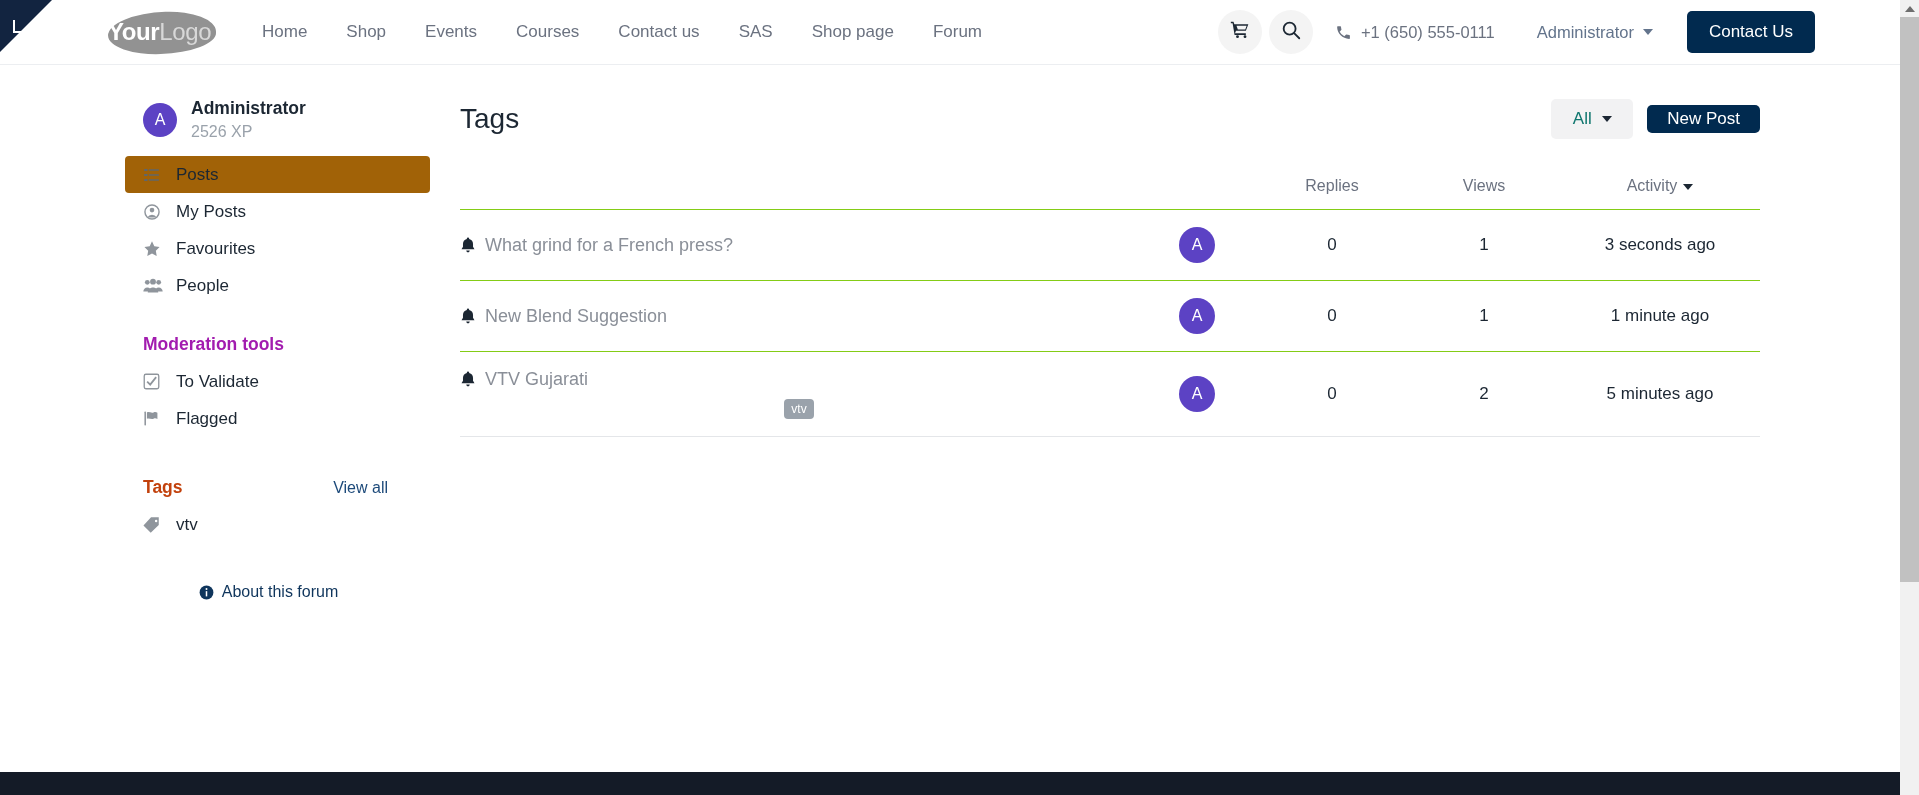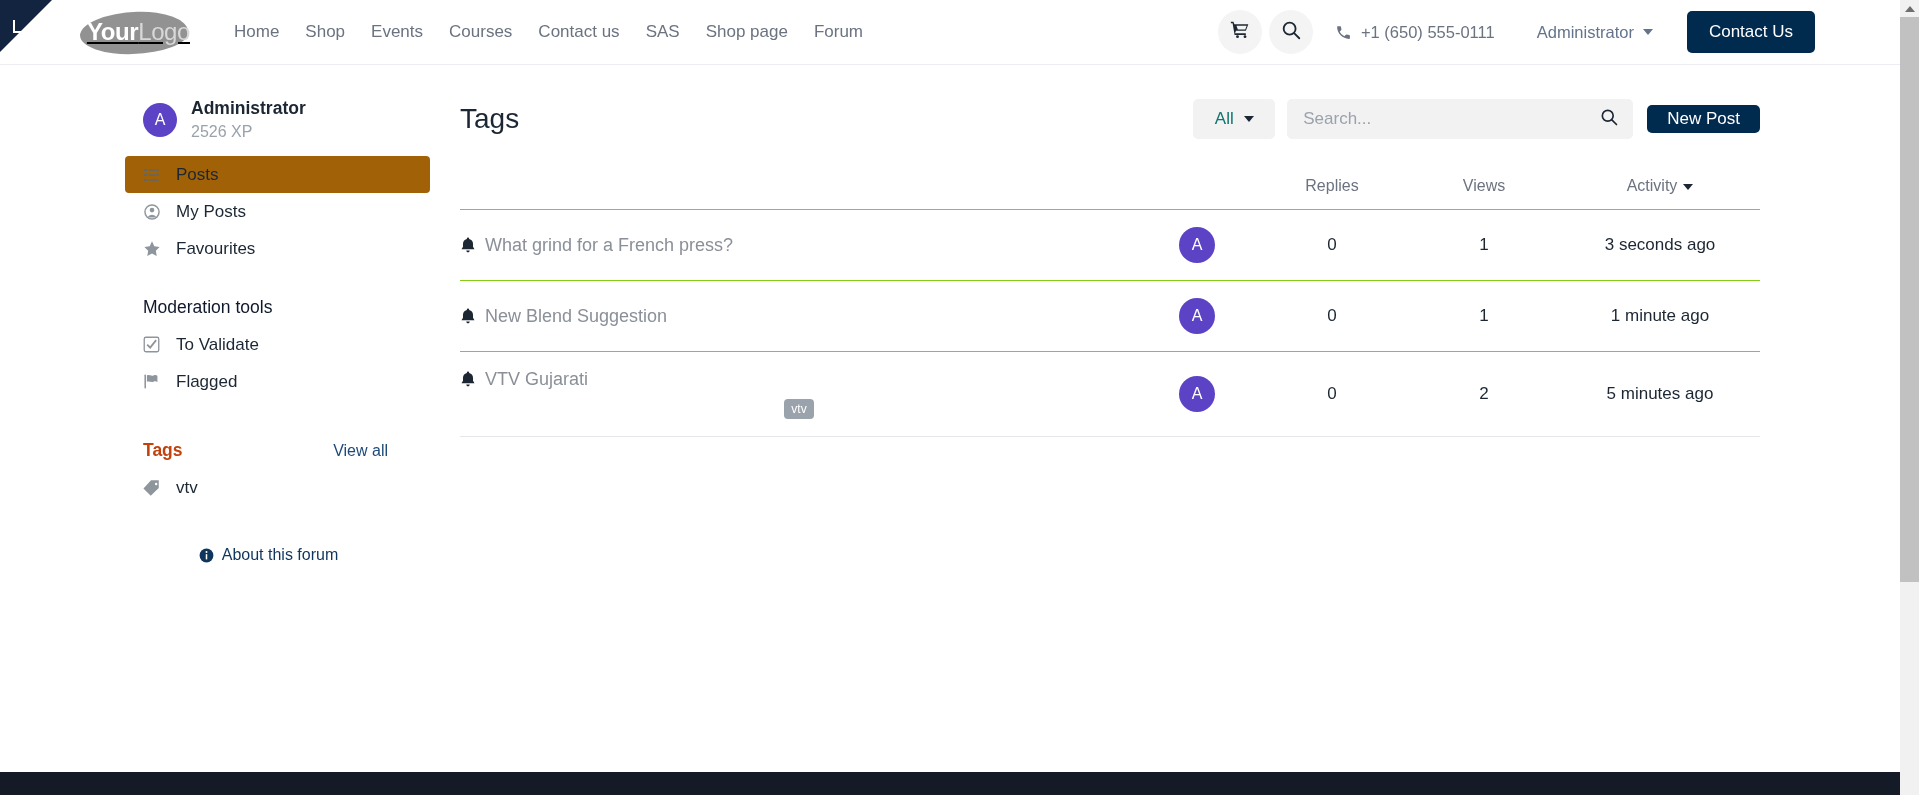--- a/index.html
+++ b/index.html
@@ -41,24 +41,24 @@
   .header {
     position: relative;
     height: 65px;
     background: #ffffff;
     border-bottom: 1px solid #eceef1;
     display: flex; align-items: center;
     padding: 0 0 0 0;
     z-index: 20;
   }
   .logo {
-    margin-left: 80px;
+    margin-left: 108px;
     width: 110px; height: 48px;
     position: relative;
-    display: flex; align-items: center; justify-content: flex-end; text-decoration: underline;
+    display: flex; align-items: center; justify-content: flex-start;
   }
   .logo-blob {
     position: absolute; left: 0; top: 4px;
     width: 108px; height: 42px;
     background: #929292;
     border-radius: 56% 48% 54% 50% / 54% 52% 48% 50%;
     transform: rotate(-2deg);
   }
   .logo-text {
     position: relative;
@@ -66,21 +66,21 @@
     letter-spacing: -0.4px;
     z-index: 2;
     white-space: nowrap;
   }
   .logo-text .b { font-weight: bold; color: #ffffff; }
   .logo-text .l { font-weight: 300; color: #d8d8d8; }
 
   .nav {
     display: flex; align-items: center;
     margin-left: 31px;
-    gap: 0px;
+    gap: 13px;
   }
   .nav a {
     font-size: 17px;
     color: #6b7280;
     text-decoration: none;
     padding: 6px 13px;
     white-space: nowrap;
   }
 
   .header-right {
@@ -177,21 +177,21 @@
     cursor: pointer;
   }
   .side-item.active { background: #a16207; }
   .side-ico {
     width: 22px; flex: 0 0 22px;
     display: flex; align-items: center; justify-content: flex-start;
     color: #8f959c;
     margin-right: 11px;
   }
   .side-head {
-    font-size: 17.5px; font-weight: normal; color: #0f172a;
+    font-size: 17.5px; font-weight: bold; color: #a21caf;
     padding-left: 18px;
     margin-top: 30px; margin-bottom: 8px;
   }
   .tags-head {
     display: flex; align-items: baseline;
     padding-left: 18px; padding-right: 42px;
     margin-top: 40px; margin-bottom: 8px;
   }
   .tags-head .t { font-size: 17.5px; font-weight: bold; color: #c2410c; }
   .tags-head .v {
@@ -434,20 +434,33 @@
             <span>My Posts</span>
           </li>
           <li class="side-item">
             <span class="side-ico">
               <svg width="18" height="18" viewBox="0 0 24 24" fill="#8f959c">
                 <path d="M12 1.8l3.1 6.5 7 1-5 5 1.2 7.1L12 18l-6.3 3.4L6.9 14.3l-5-5 7-1z"></path>
               </svg>
             </span>
             <span>Favourites</span>
           </li>
+          <li class="side-item">
+            <span class="side-ico">
+              <svg width="20" height="16" viewBox="0 0 26 20" fill="#8f959c">
+                <circle cx="5.6" cy="5.2" r="3.1"></circle>
+                  <circle cx="20.4" cy="5.2" r="3.1"></circle>
+                <circle cx="13" cy="4.4" r="3.8"></circle>
+                <path d="M0.4 17c0-3 2.3-5.2 5.2-5.2S10.8 14 10.8 17z"></path>
+                <path d="M15.2 17c0-3 2.3-5.2 5.2-5.2S25.6 14 25.6 17z"></path>
+                <path d="M6.2 18.6c0-3.7 3-6.6 6.8-6.6s6.8 2.9 6.8 6.6z"></path>
+              </svg>
+            </span>
+            <span>People</span>
+          </li>
         </ul>
 
         <div class="side-head">Moderation tools</div>
 
         <ul class="side-list">
           <li class="side-item">
             <span class="side-ico">
               <svg width="17" height="17" viewBox="0 0 22 22" fill="none" stroke="#8f959c" stroke-width="1.7">
                 <rect x="1.6" y="1.6" width="18.8" height="18.8" rx="2.2"></rect>
                 <path d="M5.4 11.2 9.3 15 17 5.4" stroke="#8f959c" stroke-width="2.3" fill="none"></path>
@@ -498,29 +511,20 @@
 
         <div class="main-head">
           <h1 class="page-title">Tags</h1>
 
           <div class="head-tools">
             <div class="dd-all">
               <span>All</span>
               <span class="caret"></span>
             </div>
 
-            <div class="search-box">
-              <input type="text" placeholder="Search..." style="">
-              <span>
-                <svg width="20" height="20" viewBox="0 0 24 24" fill="none" stroke="#1c2733" stroke-width="2">
-                  <circle cx="10.5" cy="10.5" r="6.5"></circle>
-                    <line x1="15.4" y1="15.4" x2="21" y2="21" stroke-linecap="round"></line>
-                </svg>
-              </span>
-            </div>
 
             <button class="btn-newpost">New Post</button>
           </div>
         </div>
 
         <table class="posts">
           <thead>
             <tr>
               <th class="t-title"></th>
               <th class="w-author"></th>

